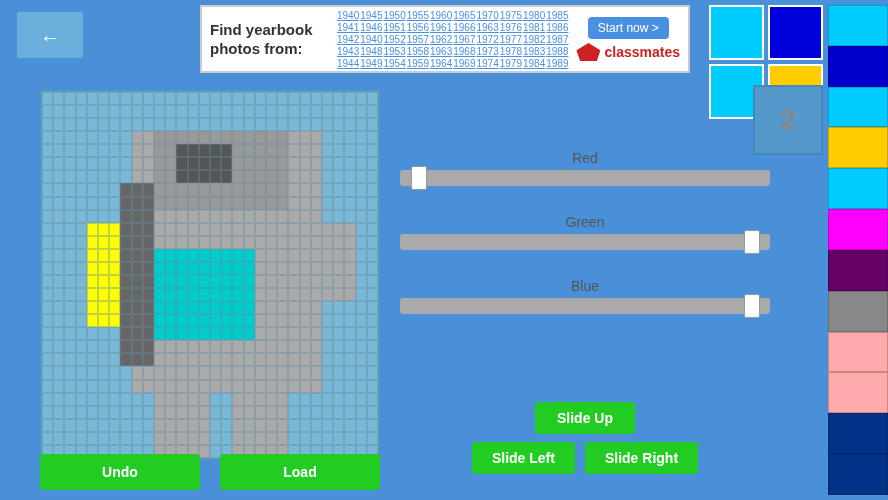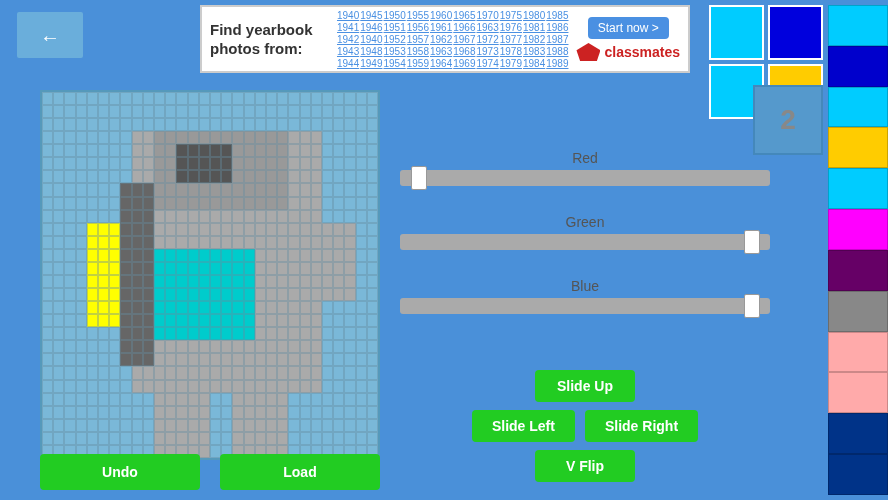--- a/index.html
+++ b/index.html
@@ -1203,21 +1203,20 @@
 
 <div id="buttons-area">
   <div class="btn-row">
     <button class="action-btn">Slide Up</button>
   </div>
   <div class="btn-row">
     <button class="action-btn">Slide Left</button>
     <button class="action-btn">Slide Right</button>
   </div>
   <div class="btn-row">
-    <button class="action-btn">V Flip</button>
   </div>
 </div>
 
 <div id="bottom-btns">
   <button class="bottom-btn">Undo</button>
   <button class="bottom-btn">Load</button>
 </div>
 
 <div id="color-palette">
   <div class="palette-color" style="background:#00ccff"></div>

